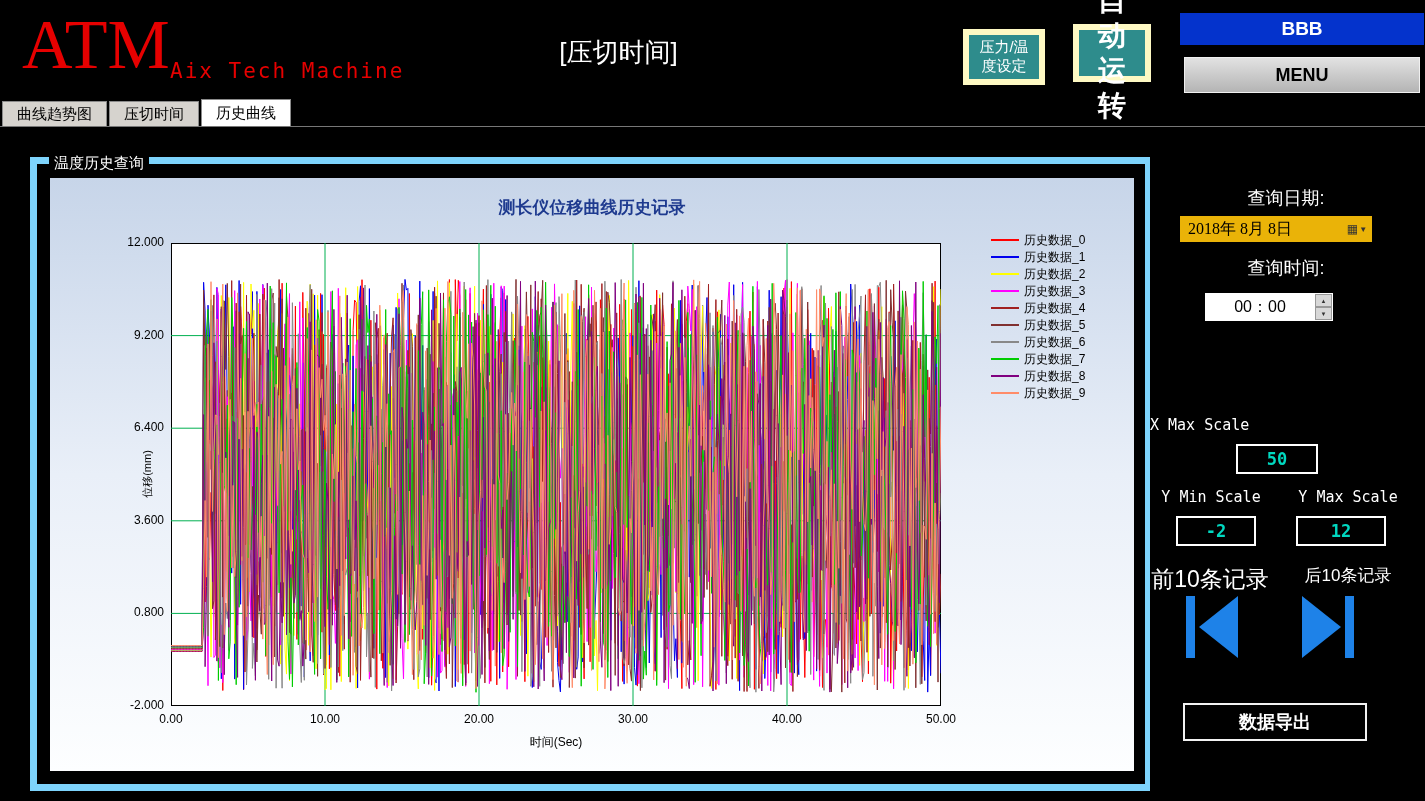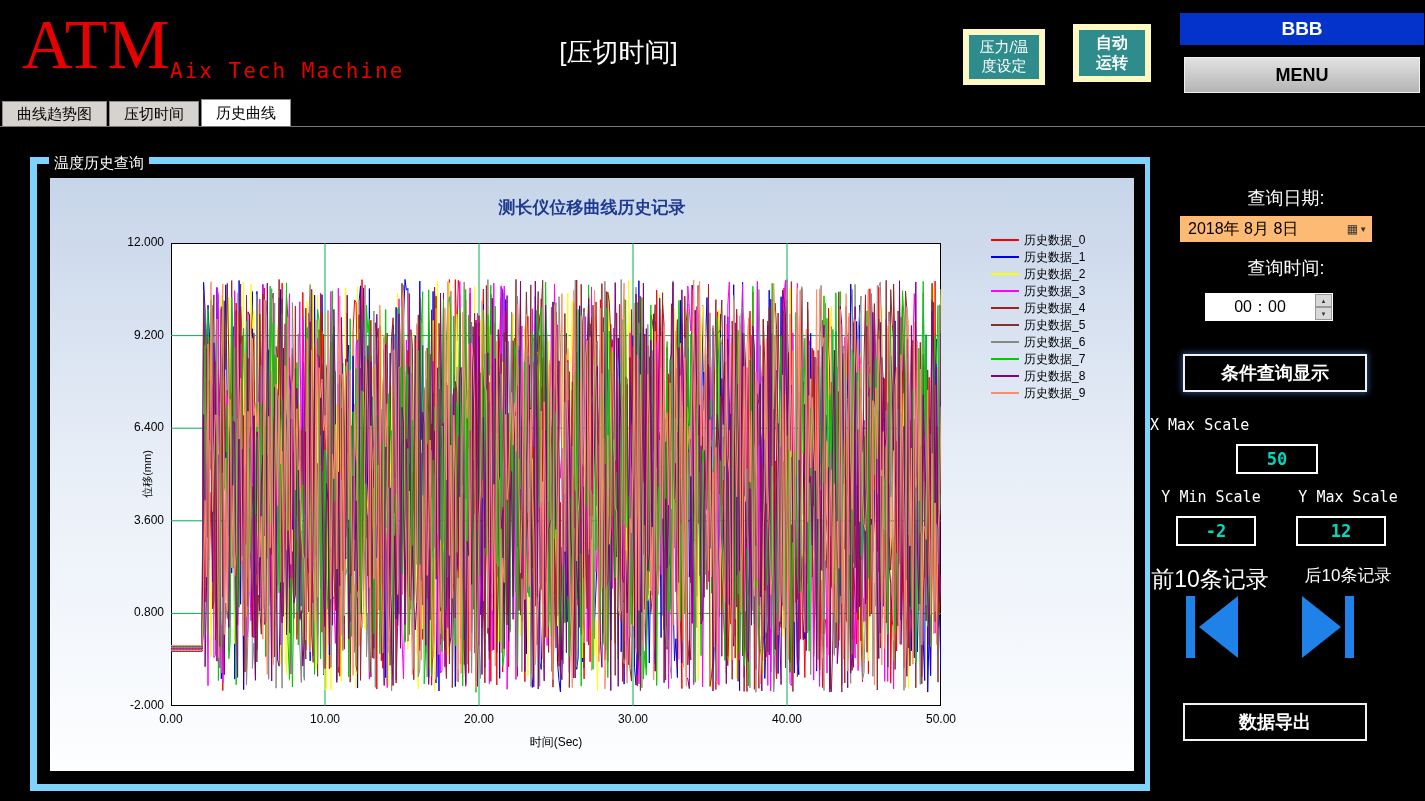--- a/index.html
+++ b/index.html
@@ -12,21 +12,21 @@
         font-size:70px;color:var(--logo_red);}
   .logo-sub{position:absolute;left:170px;top:52px;font-family:"DejaVu Sans Mono",monospace;
         font-size:21px;color:var(--logo_red);letter-spacing:2px;}
   .page-title{position:absolute;left:0;right:0;top:28px;text-align:center;
         color:#fff;font-size:26px;}
   .teal-btn{position:absolute;background:var(--button_teal);color:#fff;border:6px solid #fef9c3;
         cursor:pointer;text-align:center;display:flex;flex-direction:column;justify-content:center;
         font-family:"Liberation Sans",sans-serif;}
   .teal-btn span{display:block;line-height:1.25;}
   .btn-pt{left:963px;top:22px;width:82px;height:56px;font-size:15px;}
-  .btn-auto{left:1073px;top:17px;width:78px;height:58px;font-size:16px;font-weight:bold;}
+  .btn-auto{left:1073px;top:17px;width:78px;height:58px;font-size:28px;font-weight:bold;}
   .bbb{position:absolute;left:1180px;top:6px;width:244px;height:32px;line-height:32px;
         background:var(--banner_blue);color:#fff;text-align:center;font-size:19px;font-weight:bold;}
   .menu-btn{position:absolute;left:1184px;top:50px;width:236px;height:36px;
         background:linear-gradient(180deg,#e2e2e2,#b4b4b4);border:1px solid #f0f0f0;
         color:#000;font-size:18px;font-weight:bold;cursor:pointer;
         font-family:"Liberation Sans",sans-serif;}
 
   
   .tabstrip{position:absolute;left:0;top:100px;width:1425px;height:27px;
         border-bottom:1px solid #777;padding-left:2px;box-sizing:border-box;
@@ -55,22 +55,22 @@
   .legend{position:absolute;left:941px;top:54px;width:142px;}
   .legend-item{display:flex;align-items:center;height:16px;margin-bottom:1px;}
   .legend-line{width:28px;height:2px;margin-right:5px;flex:none;}
   .legend-label{font-size:12px;color:#000;white-space:nowrap;}
 
   
   .rpanel{position:absolute;left:1150px;top:150px;width:272px;height:650px;background:#000;}
   .rp-label{position:absolute;color:#fff;font-size:18px;}
   .lbl-date{top:36px;left:0;width:100%;text-align:center;}
   .lbl-time{top:106px;left:0;width:100%;text-align:center;}
-  .date-picker{position:absolute;top:66px;left:30px;width:192px;height:26px;background:#fdba74;
-        display:flex;align-items:center;cursor:pointer;}
+  .date-picker{position:absolute;top:66px;left:30px;width:192px;height:26px;background:#eab308;
+        display:flex;align-items:center;cursor:pointer;font-family:Liberation Serif, serif;}
   .date-text{flex:1;color:#000;font-size:16px;padding-left:8px;white-space:nowrap;}
   .date-drop{width:30px;height:100%;display:flex;align-items:center;justify-content:center;
         color:#333;cursor:pointer;}
   .cal-icon{font-size:12px;margin-right:1px;}
   .drop-arrow{font-size:8px;}
   .time-picker{position:absolute;top:143px;left:55px;width:128px;height:28px;background:#fff;
         display:flex;align-items:center;cursor:text;}
   .time-text{flex:1;color:#000;font-size:16px;text-align:center;}
   .spinner{width:17px;height:26px;display:flex;flex-direction:column;margin-right:1px;}
   .spinner button{flex:1;font-size:6px;line-height:1;padding:0;background:#d8d8d8;
@@ -219,21 +219,20 @@
 
     <div class="rp-label lbl-time">查询时间:</div>
     <div class="time-picker">
       <span class="time-text">00：00</span>
       <span class="spinner">
         <button>▲</button>
         <button>▼</button>
       </span>
     </div>
 
-    <button class="rp-btn btn-query">条件查询显示</button>
 
     <div class="rp-mono lbl-xmax">X Max Scale</div>
     <div class="scale-box box-xmax">50</div>
 
     <div class="rp-mono lbl-ymin">Y Min Scale</div>
     <div class="rp-mono lbl-ymax">Y Max Scale</div>
     <div class="scale-box box-ymin">-2</div>
     <div class="scale-box box-ymax">12</div>
 
     <div class="rp-label lbl-prev">前10条记录</div>

